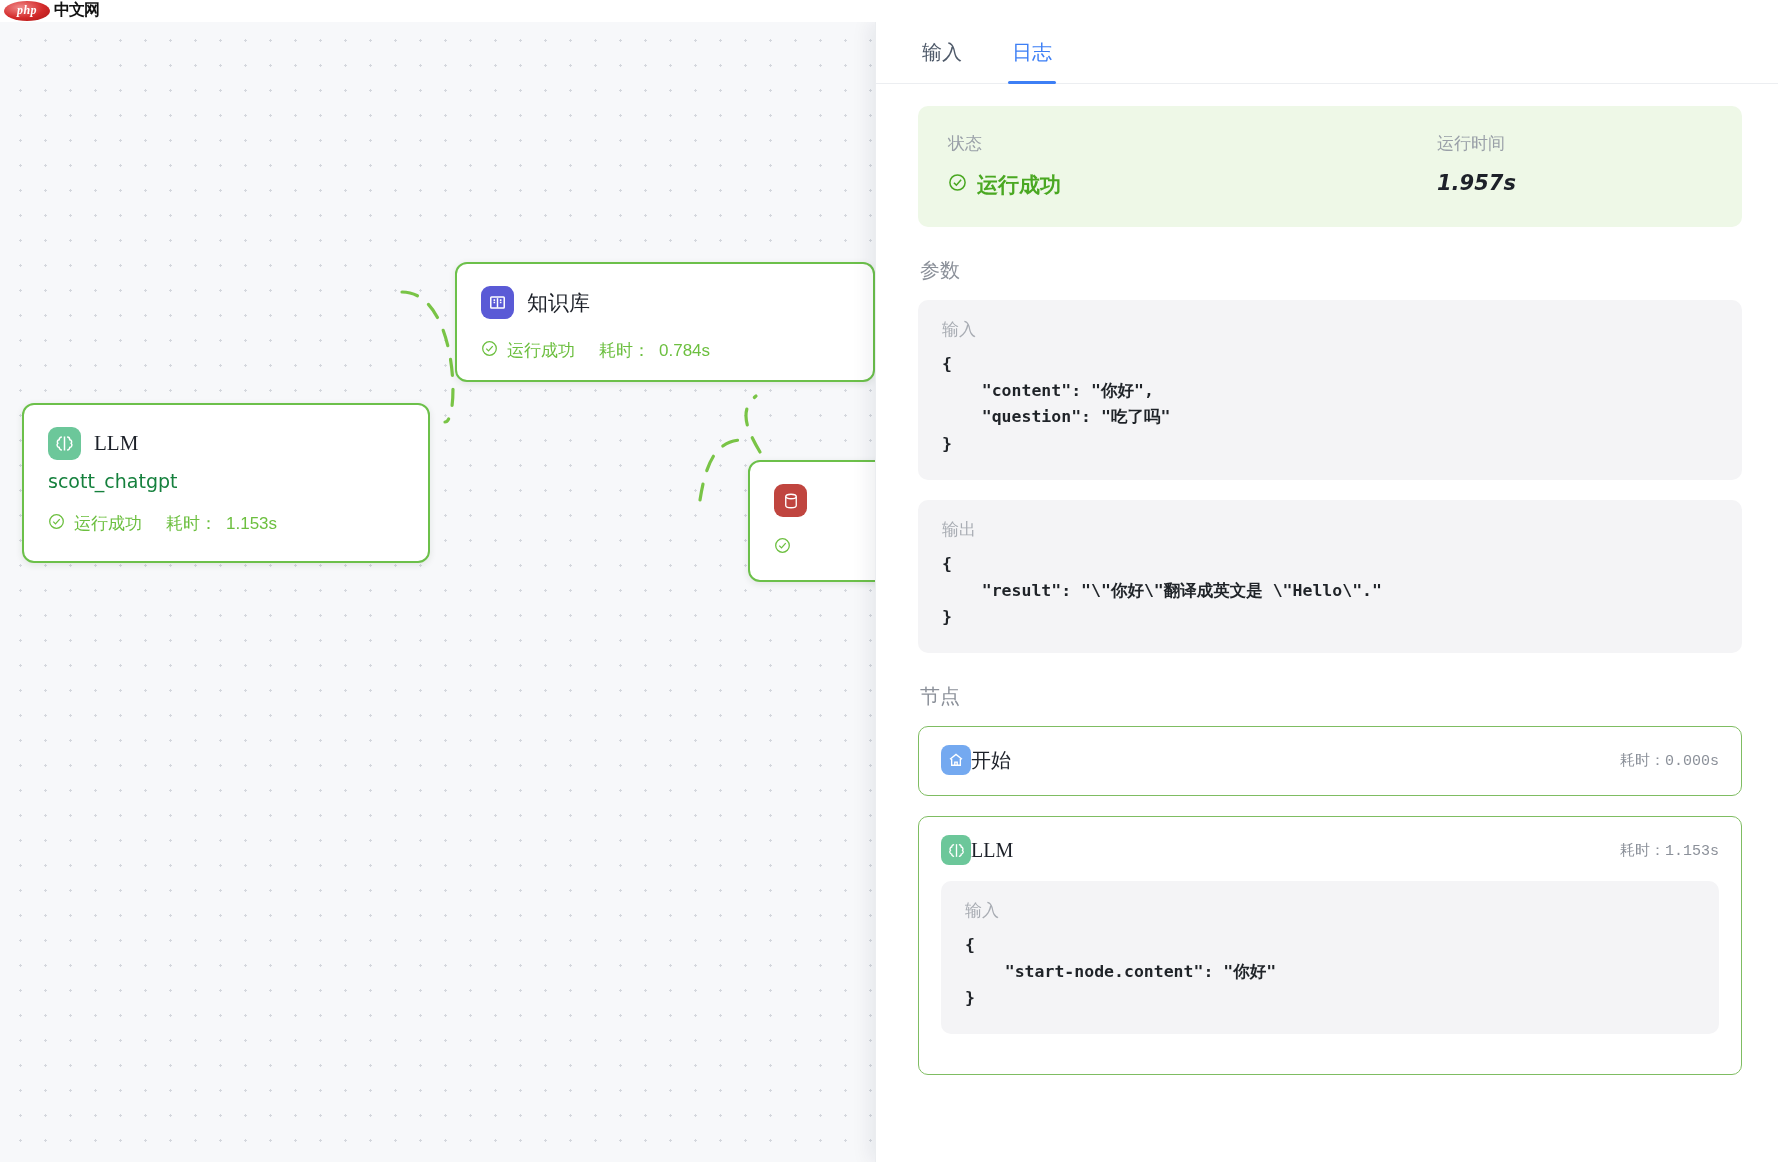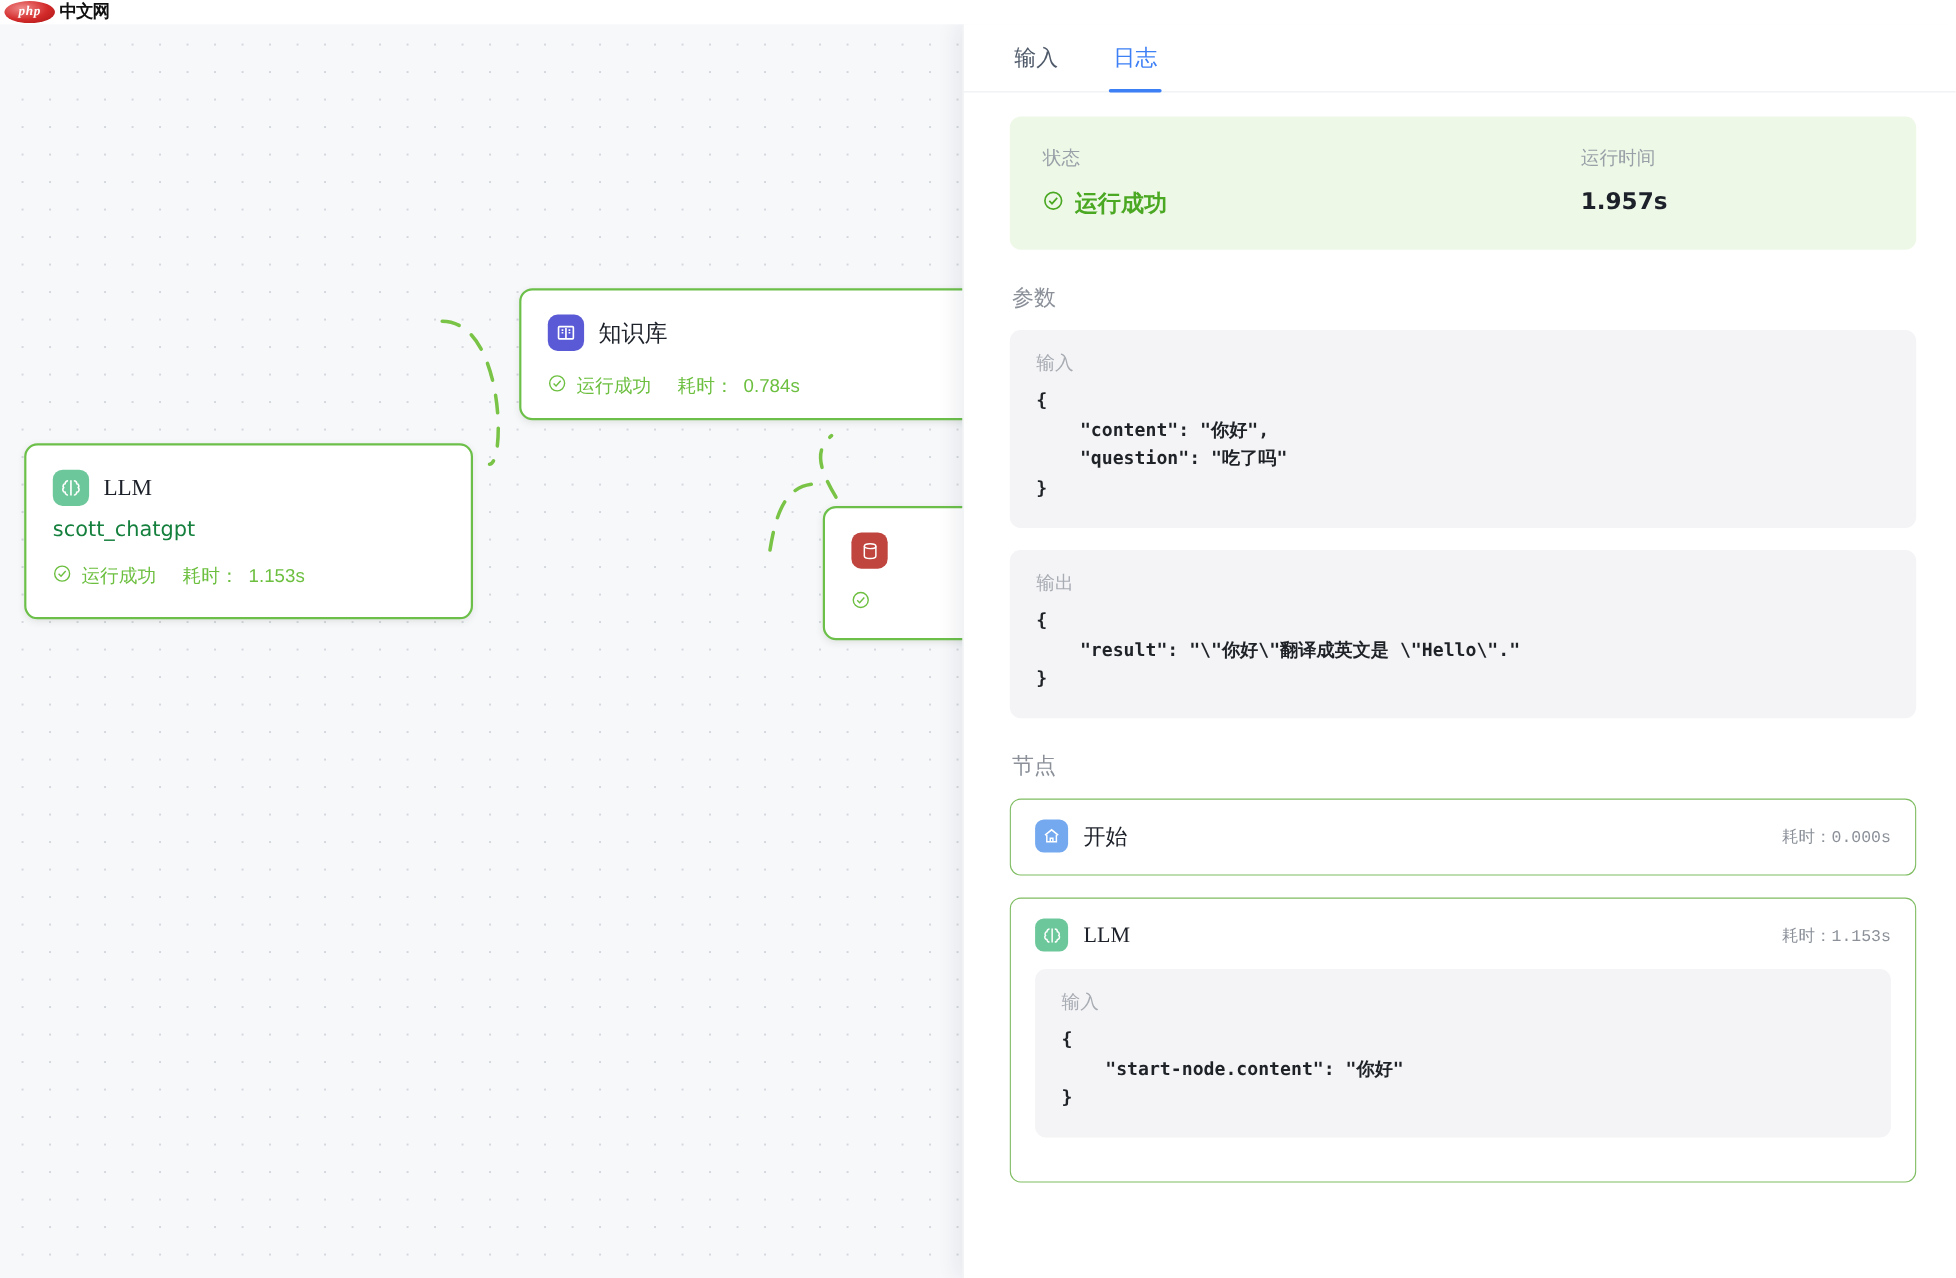--- a/index.html
+++ b/index.html
@@ -70,21 +70,21 @@
     font-family: "DejaVu Sans", sans-serif;
   }
   .node-status {
     margin-top: 20px; display: flex; align-items: center; gap: 9px;
     font-size: 17px; color: #6cbf3f;
   }
   .node-status .ok-check { flex: none; }
   .node-status .sep { width: 6px; }
 
   #node-llm { left: 22px; top: 381px; width: 408px; height: 160px; }
-  #node-kb  { left: 472px; top: 240px; width: 420px; height: 120px; }
+  #node-kb  { left: 455px; top: 240px; width: 420px; height: 120px; }
   #node-red { left: 748px; top: 438px; width: 260px; height: 122px; }
 
   
   .panel {
     position: absolute; right: 0; top: 22px;
     width: 903px; height: 1140px;
     background: #ffffff;
     border-left: 1px solid #ebedf0;
     box-shadow: -6px 0 18px rgba(20,30,50,0.07);
     display: flex; flex-direction: column;
@@ -140,21 +140,21 @@
     display: flex;
     justify-content: space-between;
   }
   .status-col { min-width: 275px; }
   .status-label { font-size: 17px; color: #9aa0a8; margin-bottom: 16px; font-family: "DejaVu Sans", sans-serif; }
   .status-value-ok {
     font-size: 21px; color: #4aa822; font-weight: bold;
     display: flex; align-items: center; gap: 10px;
     font-family: "DejaVu Sans", sans-serif;
   }
-  .status-value-time { font-size: 21px; color: #1d2129; font-weight: bold; font-family: "DejaVu Sans", sans-serif; }
+  .status-value-time { font-size: 21px; color: #1d2129; font-weight: bold; font-family: "DejaVu Sans", sans-serif; font-style: italic; }
 
   .section-label { font-size: 20px; color: #8b9099; margin: 30px 0 16px 2px; font-family: "DejaVu Sans", sans-serif; }
 
   .code-card {
     background: #f4f4f6; border-radius: 10px;
     padding: 18px 24px 22px 24px;
     margin-bottom: 20px;
   }
   .code-card-label { font-size: 17px; color: #a8acb3; margin-bottom: 10px; font-family: "DejaVu Sans", sans-serif; }
   .code-pre {
@@ -169,21 +169,21 @@
     background: #ffffff; margin-bottom: 20px;
     padding: 18px 22px 20px 22px;
   }
   .node-card-head { display: flex; align-items: center; }
   .nc-icon {
     width: 30px; height: 30px; border-radius: 8px; flex: none;
     display: flex; align-items: center; justify-content: center;
   }
   .icon-blue { background: #74a9f0; }
   .nc-title {
-    margin-left: 14px; font-size: 20px; color: #1d2129;
+    font-size: 20px; color: #1d2129;
     font-family: "Liberation Serif", "DejaVu Serif", serif;
   }
   .nc-time { margin-left: auto; font-size: 15px; color: #8b9099; font-family: Liberation Mono, monospace; }
   .nc-body { margin-top: 16px; }
 
   .ok-check { display: inline-block; }
 </style>
 </head>
 <body>
 

